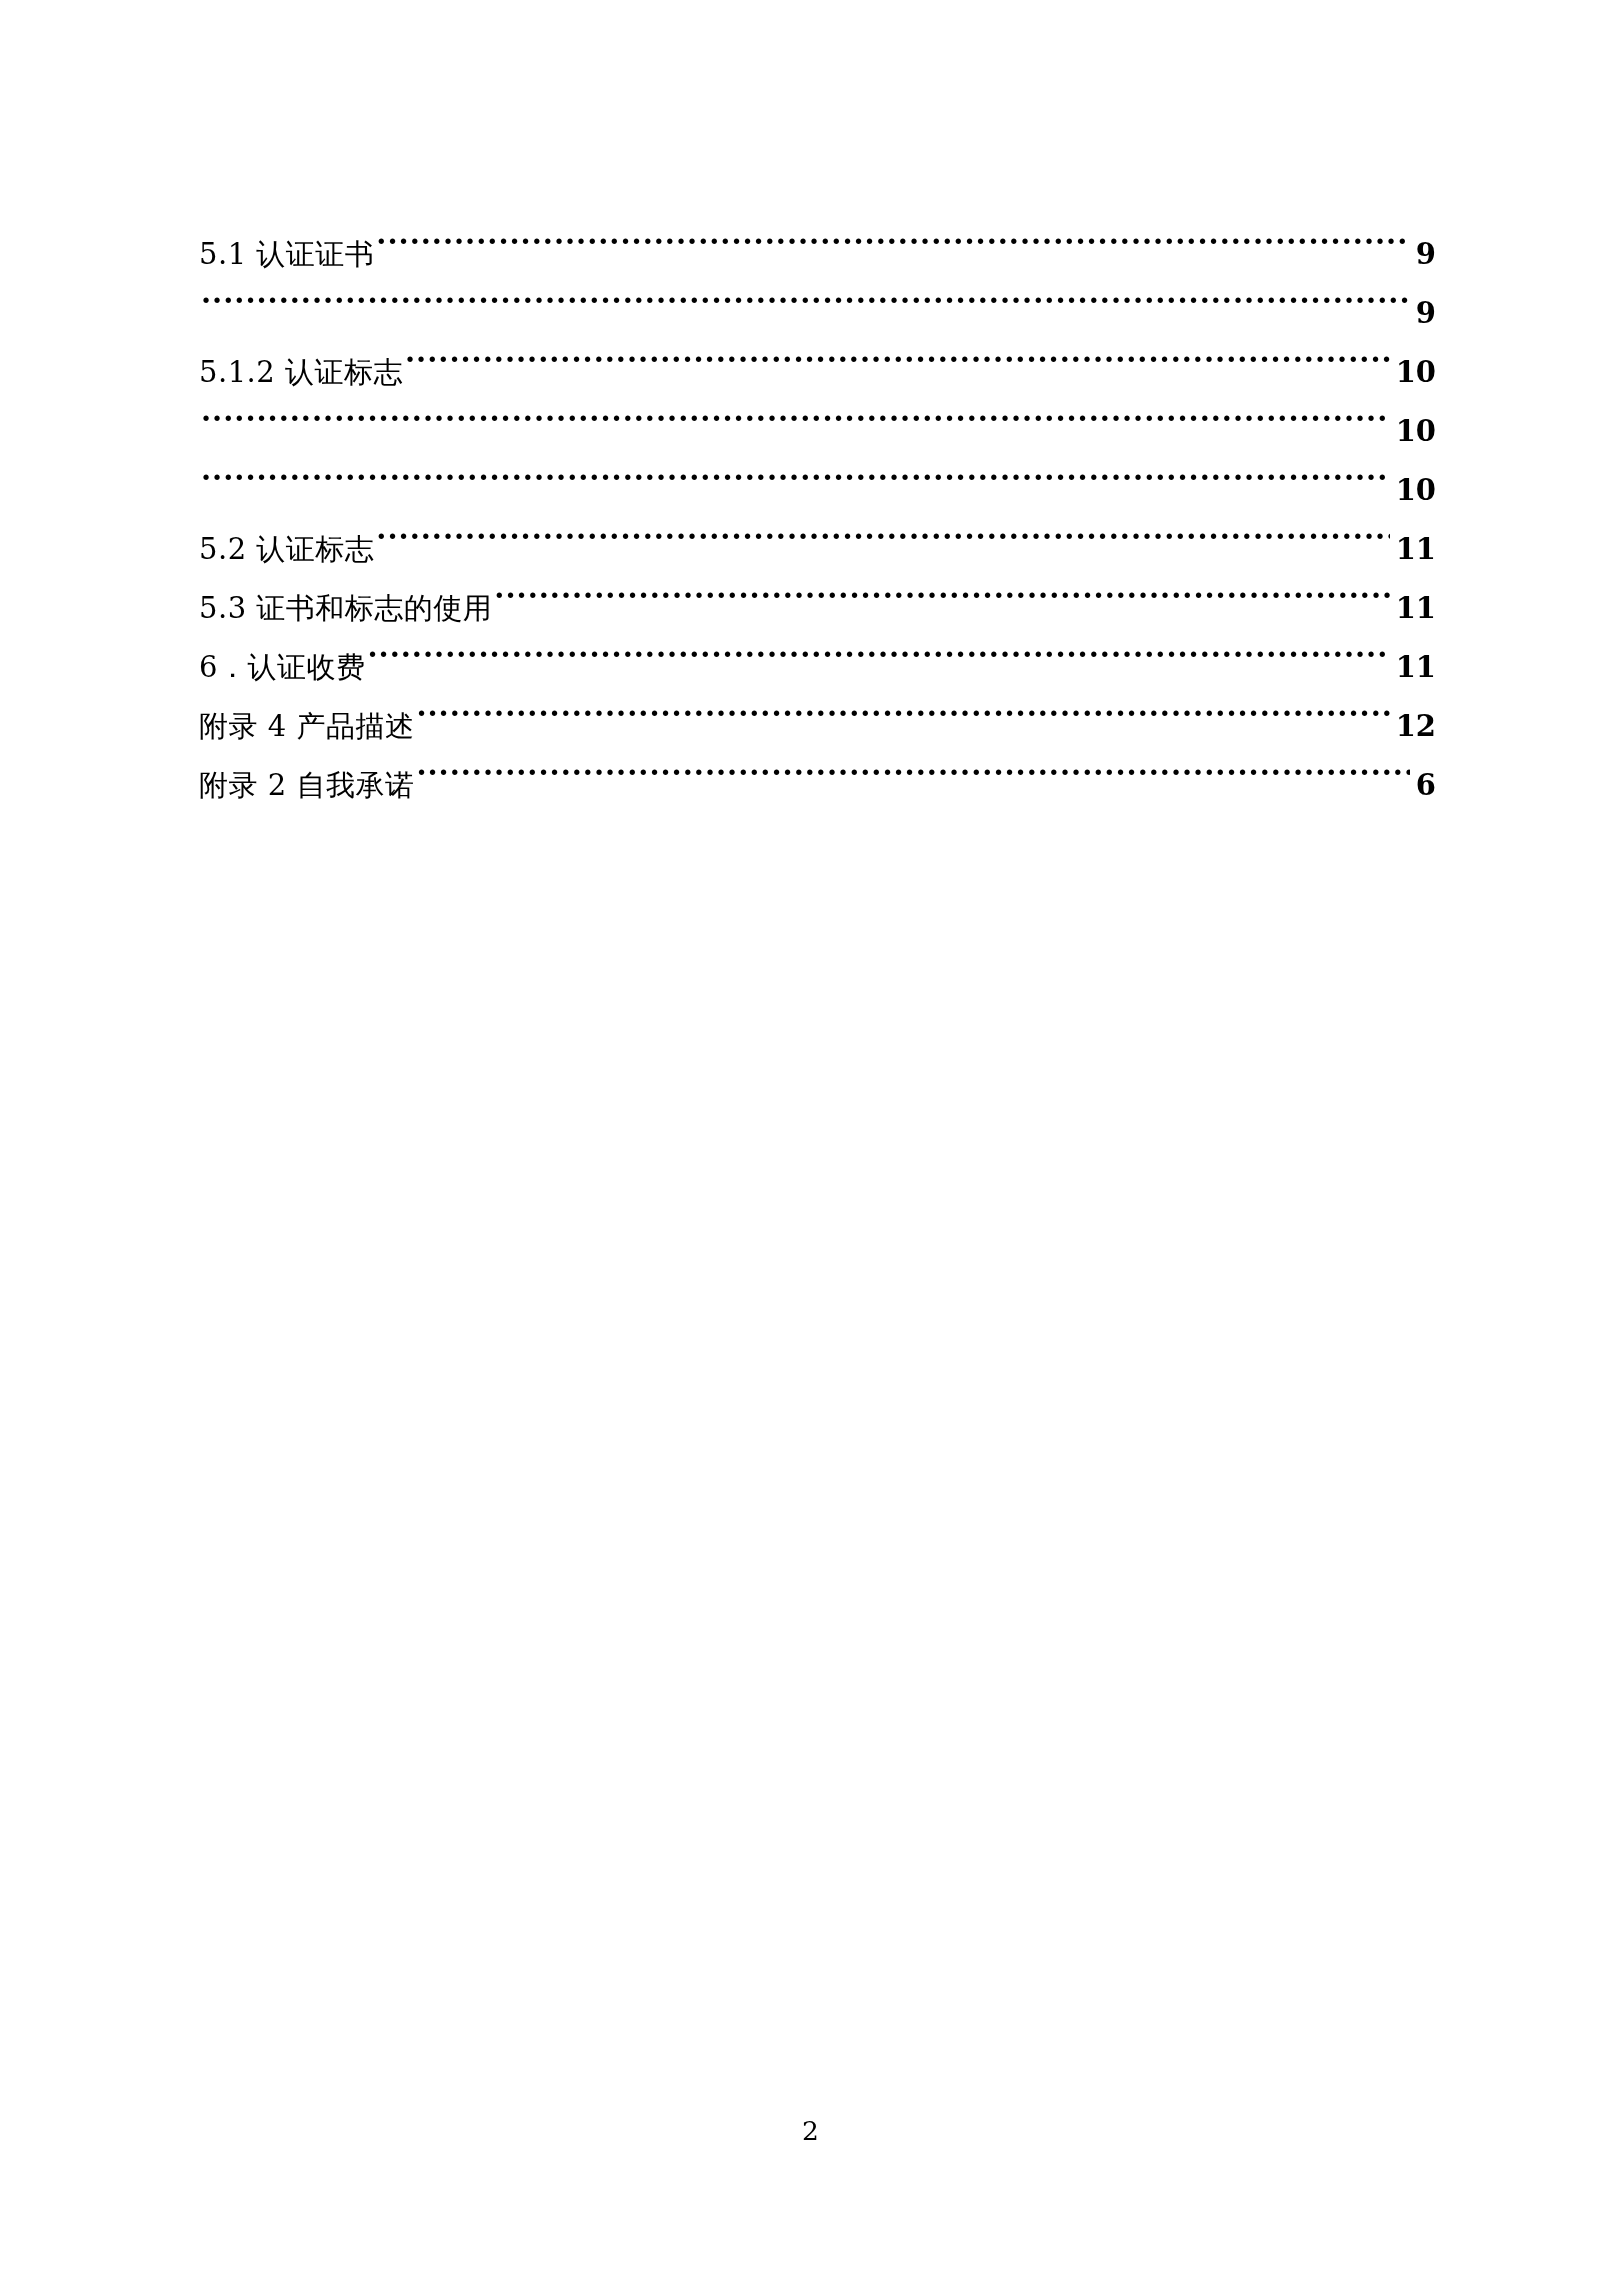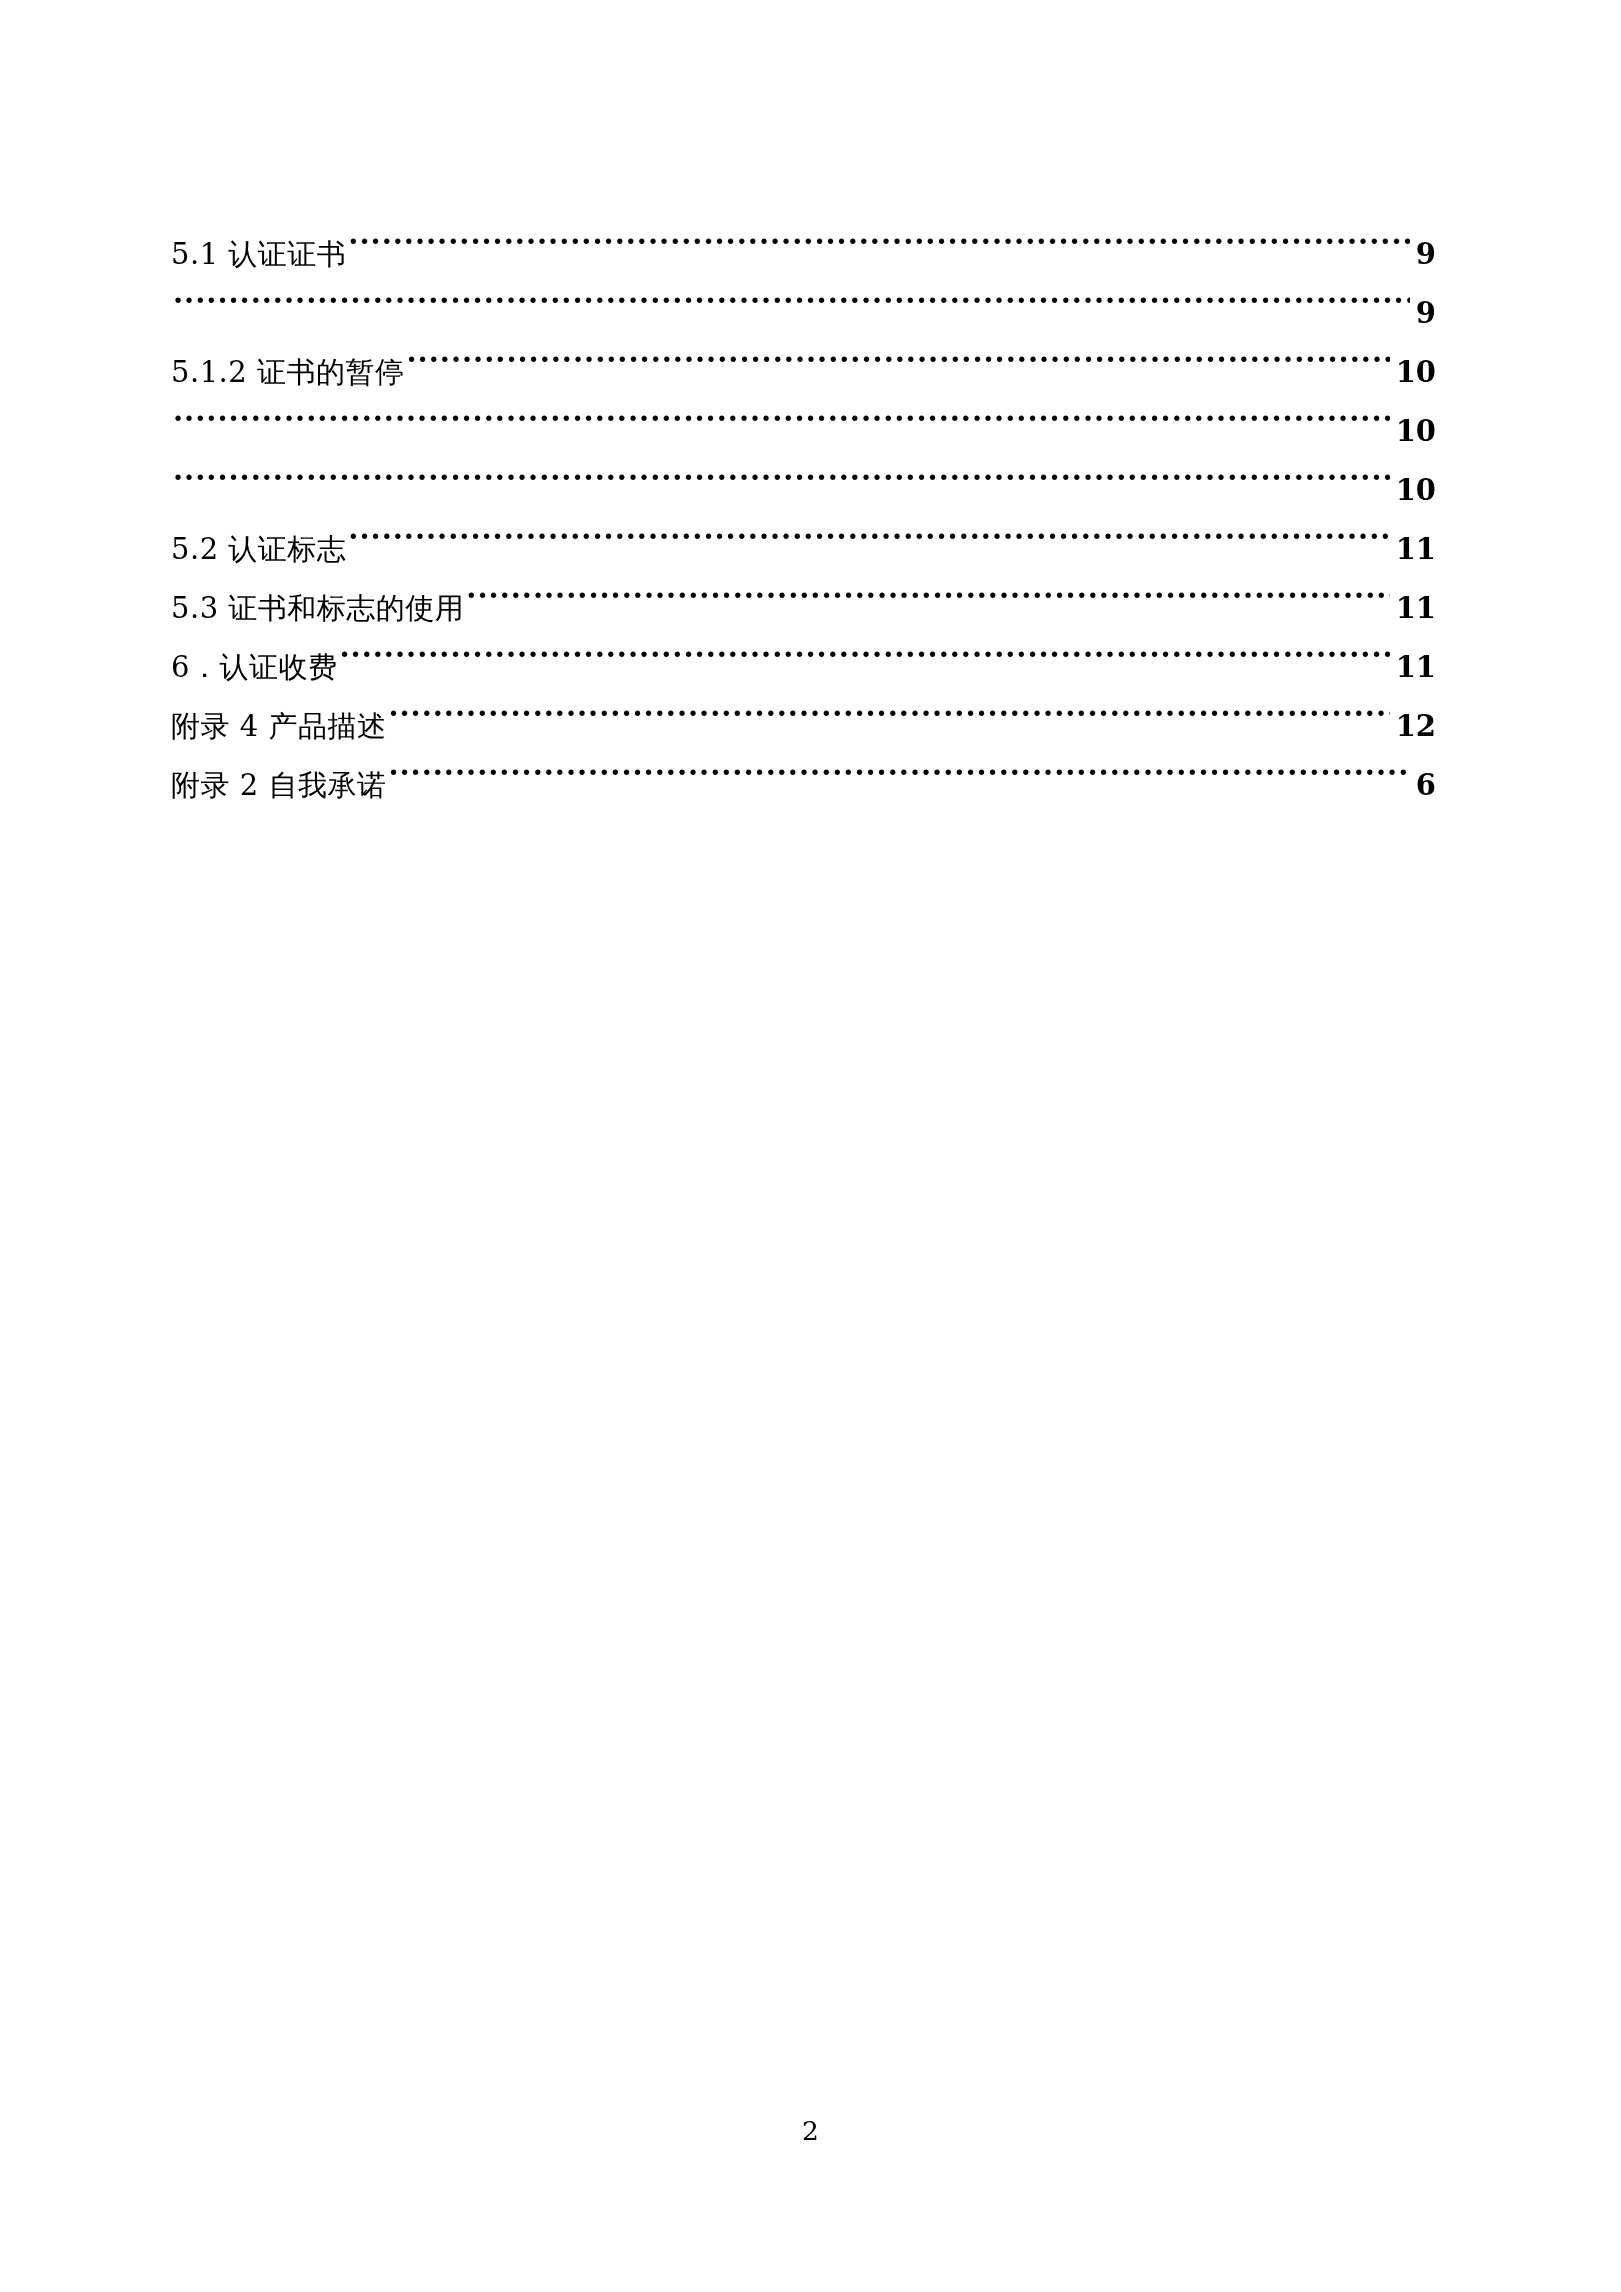--- a/index.html
+++ b/index.html
@@ -13,21 +13,21 @@
   .page {
     position: relative;
     width: 1621px;
     height: 2293px;
     background: #ffffff;
     overflow: hidden;
   }
   .toc {
     position: absolute;
     top: 205px;
-    left: 171px;
+    left: 199px;
     right: 185px;
   }
   .toc-row {
     display: flex;
     align-items: baseline;
     height: 59px;
     font-size: 29px;
     line-height: 59px;
     white-space: nowrap;
   }
@@ -83,21 +83,21 @@
       <span class="leader"></span>
       <span class="toc-page">9</span>
     </div>
 
     <div class="toc-row">
       <span class="leader"></span>
       <span class="toc-page">9</span>
     </div>
 
     <div class="toc-row">
-      <span class="toc-label">5.1.2 证书的暂停</span>
+      <span class="toc-label">5.1.2 认证标志</span>
       <span class="leader"></span>
       <span class="toc-page">10</span>
     </div>
 
     <div class="toc-row">
       <span class="leader"></span>
       <span class="toc-page">10</span>
     </div>
 
     <div class="toc-row">

